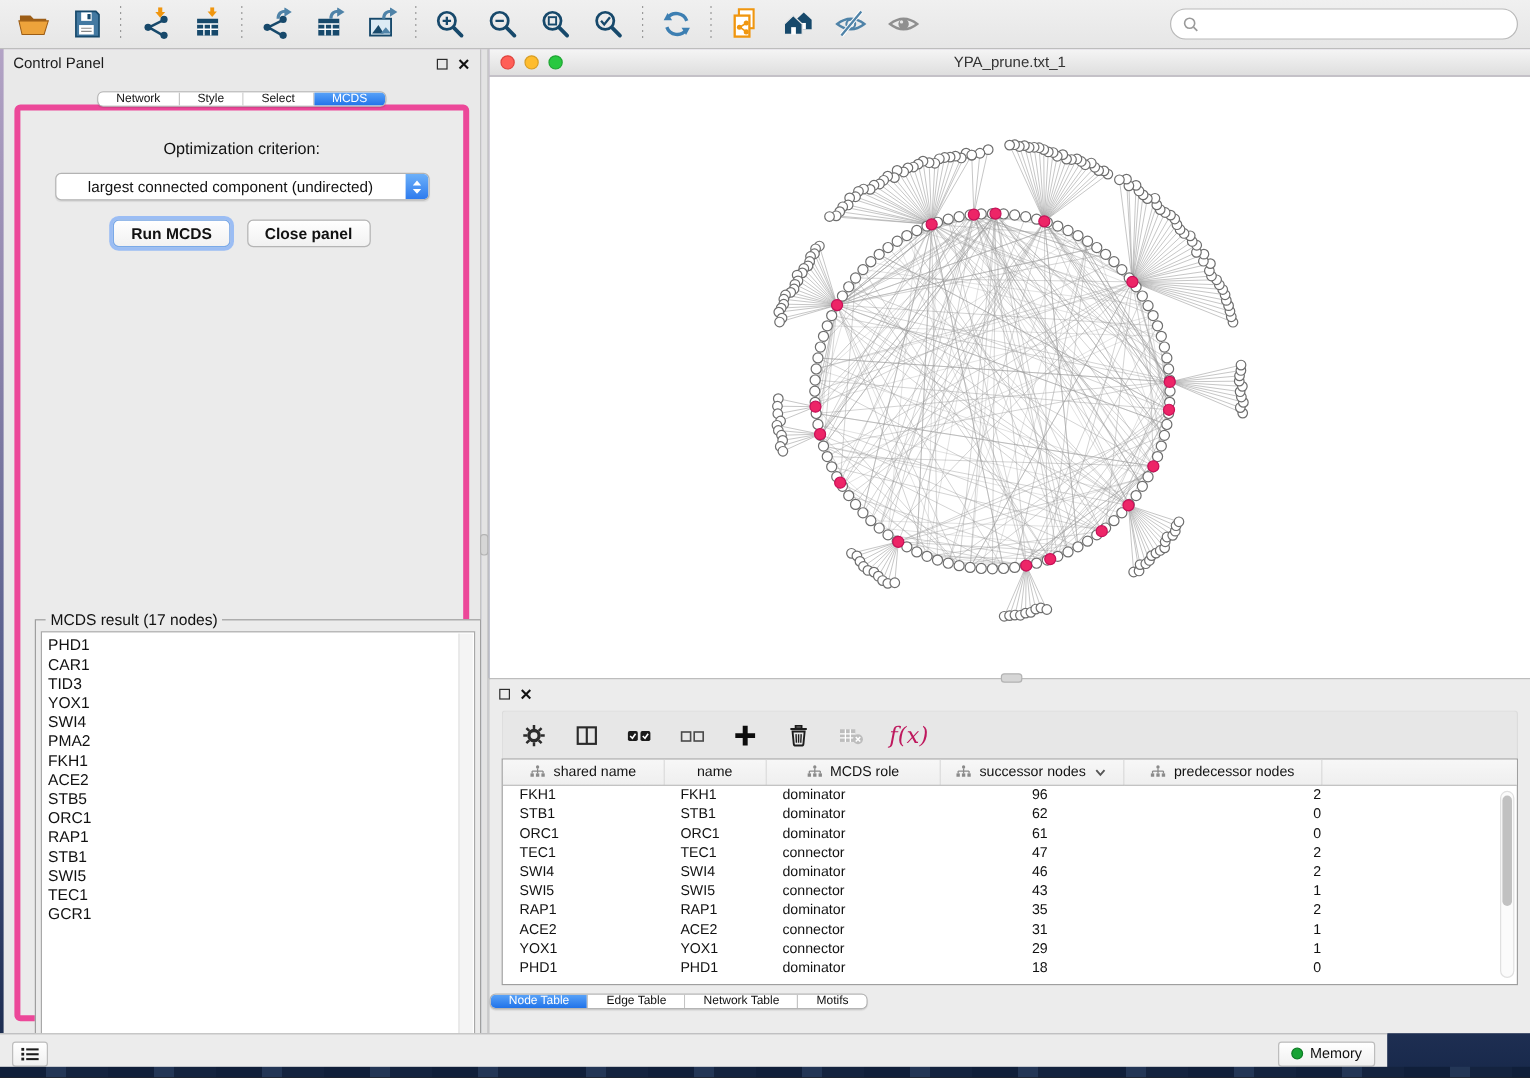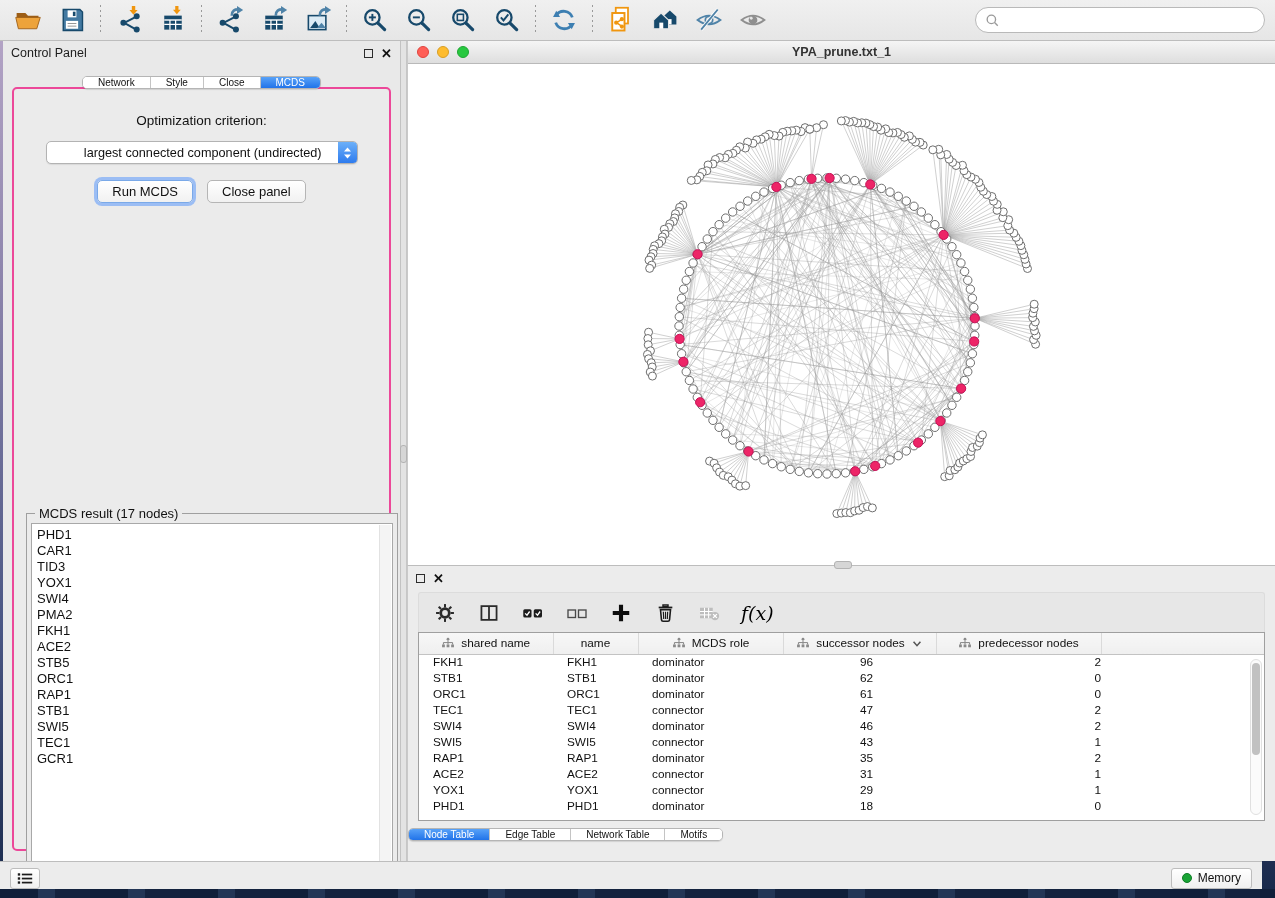--- a/index.html
+++ b/index.html
@@ -35,70 +35,70 @@
   .floatbox{width:9px;height:9px;border:1.6px solid #2c2c2c;background:transparent;}
   .closex{font-size:13px;font-weight:bold;color:#111;line-height:1;}
   
   .seg{display:inline-flex;background:#fff;border:1px solid #b5b5b5;border-radius:5px;overflow:hidden;
     box-shadow:0 1px 1px rgba(0,0,0,.12);}
   .seg .sg{padding:0 15px;font-size:10px;border-right:1px solid #c4c4c4;background:#fff;color:#111;white-space:nowrap;}
   .seg .sg:last-child{border-right:none;}
   .seg .sg.active{background:linear-gradient(#58a2f8,#2173e9);color:#fff;}
   .cp-tabs{display:flex;justify-content:center;margin-top:11px;position:relative;z-index:2;}
   .tab-card{position:absolute;left:9px;right:9px;top:46px;bottom:10px;background:#ebebeb;
-    border:2px solid #ec4899;border-radius:5px;}
+    border:5px solid #ec4899;border-radius:5px;}
   .cp-inner{position:relative;padding-top:24px;text-align:center;}
   .opt-label{font-size:13.5px;margin-bottom:13px;}
   .popup{width:312px;height:23px;margin:0 auto;border:1px solid #b3b3b3;border-radius:5px;background:#fff;
     display:flex;align-items:center;overflow:hidden;box-shadow:0 1px 1px rgba(0,0,0,.08);}
-  .popup .pv{flex:1;font-size:12.7px;text-align:right;padding:0 16px;white-space:nowrap;}
+  .popup .pv{flex:1;font-size:12.7px;text-align:center;padding:0 4px;white-space:nowrap;}
   .popup .cap{width:19px;align-self:stretch;background:linear-gradient(#6cb0f9,#2e7bee);display:flex;flex-direction:column;
     align-items:center;justify-content:center;gap:1px;}
   .cap svg{width:9px;height:6px;}
-  .btnrow{display:flex;justify-content:center;gap:14px;margin-top:16px;}
+  .btnrow{display:flex;justify-content:center;gap:14px;margin-top:16px;font-weight:bold;}
   .macbtn{height:23px;padding:0 14px;border:1px solid #b5b5b5;border-radius:5px;font-size:13px;
     background:linear-gradient(#ffffff,#f1f1f1);display:flex;align-items:center;color:#111;}
   .macbtn.focus{box-shadow:0 0 0 3px rgba(90,151,252,.55);border-color:#7aa9e8;}
   .groupbox{position:absolute;left:12px;top:424px;width:372px;height:372px;border:1px solid #9f9f9f;background:#ebebeb;}
   .groupbox .legend{position:absolute;top:-8px;left:8px;background:#ebebeb;padding:0 4px;font-size:13px;}
   .mlist{position:absolute;left:4px;top:9px;right:4px;bottom:4px;background:#fff;border:1px solid #a8a8a8;
     overflow:hidden;font-size:13px;line-height:16px;padding:3px 0 0 5px;}
   .mlist .sctrack{position:absolute;right:1px;top:1px;bottom:1px;width:12px;background:#f4f4f4;border-left:1px solid #e2e2e2;}
   
   .net-window{position:absolute;left:0;top:0;width:868px;height:524px;border-left:1px solid #c9c9c9;}
   .net-title{height:23px;background:linear-gradient(#f5f5f5,#dedede);border-bottom:1px solid #b9b9b9;
-    position:relative;display:flex;align-items:center;justify-content:center;font-size:12.5px;font-weight:bold;color:#333;}
+    position:relative;display:flex;align-items:center;justify-content:center;font-size:12.5px;font-weight:normal;color:#333;}
   .lights{position:absolute;left:9px;top:0;bottom:0;display:flex;align-items:center;gap:8px;}
   .light{width:12px;height:12px;border-radius:50%;}
   .light.r{background:#ff5f57;border:1px solid #e0443e;}
   .light.y{background:#febc2e;border:1px solid #d89e24;}
   .light.g{background:#28c840;border:1px solid #1fa633;}
   .net-canvas{position:relative;width:100%;height:501px;background:#fff;}
   .net-canvas svg{position:absolute;left:0;top:0;}
   .hgrip{position:absolute;left:426px;bottom:-4px;width:18px;height:8px;background:#d6d6d6;border:1px solid #b3b3b3;border-radius:3px;z-index:5;}
   
   .table-panel{position:absolute;left:0;top:524px;width:868px;height:296px;background:#ececec;border-left:1px solid #c9c9c9;border-top:1px solid #bdbdbd;}
   .tp-toolbar{margin:2px 10px 0 10px;height:40px;background:#e7e7e7;border:1px solid #dcdcdc;border-bottom:none;
     border-radius:3px 3px 0 0;display:flex;align-items:center;gap:20px;padding:0 14px;}
   .tpi{width:24px;height:24px;display:flex;align-items:center;justify-content:center;}
-  .fx{font-family:"DejaVu Serif",serif;font-style:italic;font-size:19px;color:#000000;}
+  .fx{font-family:"DejaVu Serif",serif;font-style:italic;font-size:19px;color:#be185d;}
   .tblwrap{position:relative;margin:0 10px;height:189px;background:#fff;border:1px solid #9f9f9f;overflow:hidden;}
   table.grid{border-collapse:collapse;table-layout:fixed;width:845px;font-size:11.8px;}
   table.grid th{height:21px;font-weight:normal;background:linear-gradient(#f7f7f7,#efefef);
     border-bottom:1px solid #c3c3c3;border-right:1px solid #dadada;padding:0;}
   table.grid th .hcell{display:flex;align-items:center;justify-content:center;gap:6px;}
   table.grid th:last-child{border-right:none;}
   table.grid td{height:16px;padding:0 0 0 14px;white-space:nowrap;overflow:hidden;}
   td.num{text-align:center;padding:0 24px 0 0;}
   td.num2{text-align:right;padding:0 14px 0 0;}
   .vscroll{position:absolute;right:2px;top:26px;width:12px;height:156px;background:#fbfbfb;border:1px solid #e0e0e0;border-radius:6px;}
   .vthumb{position:absolute;left:1px;top:3px;width:8px;height:92px;background:#c1c1c1;border-radius:4px;}
   .tp-tabs{display:flex;margin-top:7px;}
   
-  .statusbar{position:absolute;left:0;top:861px;width:1262px;height:29px;background:#ececec;border-top:1px solid #bdbdbd;
+  .statusbar{position:absolute;left:0;top:861px;width:1156px;height:29px;background:#ececec;border-top:1px solid #bdbdbd;
     display:flex;align-items:center;padding:16px 10px;}
   .sq-btn{width:30px;height:21px;border:1px solid #bdbdbd;border-radius:3px;background:linear-gradient(#fff,#f0f0f0);
     display:flex;align-items:center;justify-content:center;}
   .mem-btn{margin-left:auto;height:21px;border:1px solid #bdbdbd;border-radius:3px;background:linear-gradient(#fff,#f0f0f0);
     display:flex;align-items:center;gap:6px;padding:0 10px;font-size:12px;}
   .gdot{width:10px;height:10px;border-radius:50%;background:#18a335;border:1px solid #0f7d26;}
   .hidden-defs{position:absolute;width:0;height:0;overflow:hidden;}
 </style>
 </head>
 <body>
@@ -418,21 +418,21 @@
         <span class="ttl">Control Panel</span>
         <span class="winbtns">
           <span class="floatbox"></span>
           <span class="closex">✕</span>
         </span>
       </div>
       <div class="cp-tabs">
         <div class="seg">
           <span class="sg">Network</span>
           <span class="sg">Style</span>
-          <span class="sg">Close</span>
+          <span class="sg">Select</span>
           <span class="sg active">MCDS</span>
         </div>
       </div>
       <div class="tab-card">
         <div class="cp-inner">
           <div class="opt-label">Optimization criterion:</div>
           <div class="popup">
             <span class="pv">largest connected component (undirected)</span>
             <span class="cap">
                 <svg style="width:9px;height:12px">

